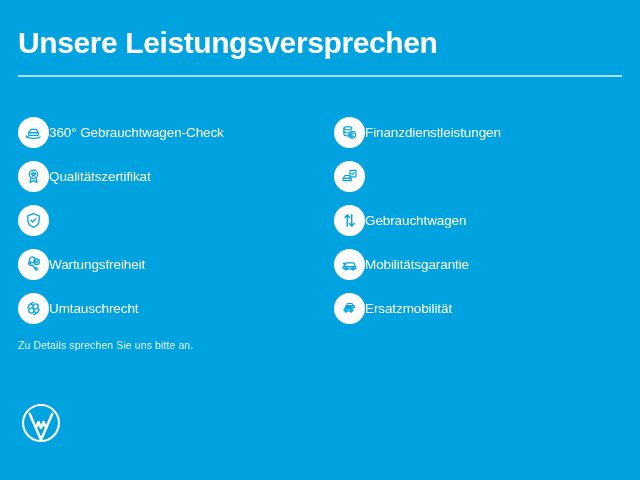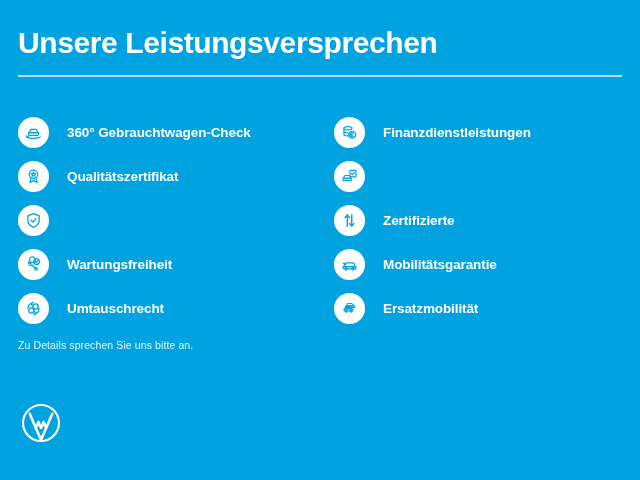--- a/index.html
+++ b/index.html
@@ -76,22 +76,21 @@
     justify-content: center;
   }
   .badge svg {
     width: 19px;
     height: 19px;
     display: block;
   }
   .item-label {
     color: #ffffff;
     font-size: 13.5px;
-    font-weight: bold;
-    margin-left: 18px;
+    font-weight: normal;
     white-space: nowrap;
     letter-spacing: -0.1px;
   }
 
   
   .footnote {
     position: absolute;
     left: 18px;
     top: 339px;
     color: #e8f5fc;
@@ -229,21 +228,21 @@
 
       <div class="item">
         <span class="badge">
           <svg viewBox="0 0 24 24" fill="none" stroke="#00a3e0" stroke-width="1.8" stroke-linecap="round" stroke-linejoin="round">
             <path d="M9.2 19.2V5.2"></path>
             <path d="M6.3 8.1l2.9-3 2.9 3"></path>
             <path d="M14.8 4.8v14"></path>
             <path d="M17.7 15.9l-2.9 3-2.9-3"></path>
           </svg>
         </span>
-        <span class="item-label">Zertifizierte</span>
+        <span class="item-label">Gebrauchtwagen</span>
       </div>
 
       <div class="item">
         <span class="badge">
           <svg viewBox="0 0 24 24" fill="none" stroke="#00a3e0" stroke-width="1.5" stroke-linecap="round" stroke-linejoin="round">
             <path d="M4.6 14.6h14.8l-1.5-3.6a1.7 1.7 0 0 0-1.6-1.05H8.3a1.7 1.7 0 0 0-1.4.75z"></path>
             <rect x="3.8" y="14.6" width="16.4" height="2.9" rx="1"></rect>
             <circle cx="7.6" cy="17.5" r="1.5"></circle>
             <circle cx="16.4" cy="17.5" r="1.5"></circle>
             <path d="M5.1 12.3h2.6M4.2 10.6h2"></path>

